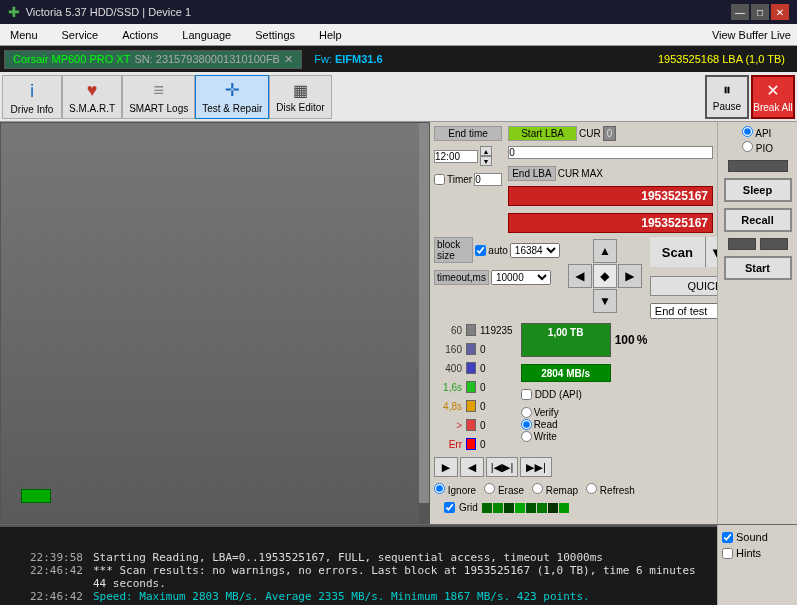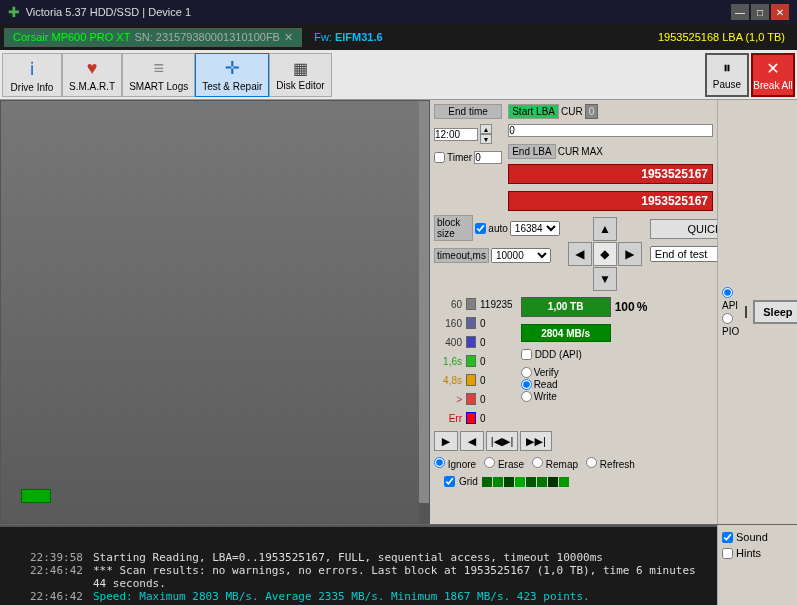--- a/index.html
+++ b/index.html
@@ -47,21 +47,21 @@
     .arrow-btn { background: #d0d0d0; border: 1px solid #888; display: flex; align-items: center; justify-content: center; cursor: pointer; font-size: 12px; }
     .arrow-btn.center { background: #e8e8e8; }
     .arrow-btn.empty { background: transparent; border: none; }
     .scan-main { background: #e0e0e0; padding: 4px 12px; font-size: 13px; font-weight: bold; cursor: pointer; border: none; border-right: 1px solid #888; height: 30px; display: flex; align-items: center; }
     .scan-dropdown { background: #e0e0e0; padding: 4px 4px; cursor: pointer; border: none; height: 30px; display: flex; align-items: center; }
     .quick-btn { background: #e0e0e0; border: 1px solid #888; padding: 3px 10px; cursor: pointer; font-size: 11px; margin-top: 4px; }
     .radio-label { display: flex; align-items: center; gap: 2px; }
     .play-btn { background: #e0e0e0; border: 1px solid #888; width: 24px; height: 20px; display: flex; align-items: center; justify-content: center; cursor: pointer; font-size: 11px; }
 
     
-    .right-sidebar { width: 80px; background: #d4d0c8; display: flex; flex-direction: row; align-items: center; padding: 4px; gap: 6px; border-left: 1px solid #aaa; }
+    .right-sidebar { width: 80px; background: #d4d0c8; display: flex; flex-direction: column; align-items: center; padding: 4px; gap: 6px; border-left: 1px solid #aaa; }
     .side-btn { background: #e0e0e0; border: 2px solid #888; padding: 4px 8px; cursor: pointer; font-size: 11px; font-weight: bold; width: 68px; text-align: center; }
 
     
     .log-area { height: 80px; background: #1a1a1a; border-top: 2px solid #555; overflow-y: auto; padding: 2px 6px; display: flex; flex-direction: column; justify-content: flex-end; }
     .log-row { display: flex; gap: 10px; font-family: monospace; font-size: 11px; margin-left: 24px; }
     .log-time { color: #aaa; white-space: nowrap; }
     .log-msg { color: #ddd; }
     .log-msg.cyan { color: #00cccc; }
 
     
@@ -94,20 +94,33 @@
       <span class="titlebar-icon">✚</span>
       <span class="titlebar-title">Victoria 5.37 HDD/SSD | Device 1</span>
     </div>
     <div class="titlebar-controls">
       <button class="titlebar-btn">—</button>
       <button class="titlebar-btn">□</button>
       <button class="titlebar-btn close">✕</button>
     </div>
   </div>
 
+  <div class="menubar">
+    <div class="menubar-left">
+      <span class="menubar-item">Menu</span>
+      <span class="menubar-item">Service</span>
+      <span class="menubar-item">Actions</span>
+      <span class="menubar-item">Language</span>
+      <span class="menubar-item">Settings</span>
+      <span class="menubar-item">Help</span>
+    </div>
+    <div class="menubar-right">
+      <span style="cursor:pointer; font-size:11px;">View Buffer Live</span>
+    </div>
+  </div>
 
   <div class="drivebar">
     <div class="drive-tab">
       <span>Corsair MP600 PRO XT</span>
       <span class="sn">SN: 231579380001310100FB</span>
       <span class="close-x">✕</span>
     </div>
     <span class="drive-fw">
       <span>Fw:</span>
       <span style="color:#00bfff; font-weight:bold;">EIFM31.6</span>
@@ -183,21 +196,21 @@
           </div>
           <div style="display:flex; align-items:center; gap:2px; margin-top:2px;">
             <input type="checkbox" style="">
             <span>Timer</span>
             <input type="text" value="0" style="width: 28px; font-size: 10px; border: 1px solid rgb(136, 136, 136);">
           </div>
         </div>
 
         <div class="vert" style="flex:1;">
           <div style="display:flex; align-items:center; gap:2px; font-size:10px;">
-            <span style="background:#22c55e; padding:1px 3px; border:1px solid #999;">Start LBA</span>
+            <span style="background:#84cc16; padding:1px 12px; border:1px solid #999;">Start LBA</span>
             <span>CUR</span>
             <span style="background:#888; padding:1px 3px; border:1px solid #666; color:#ddd; font-size:10px;">0</span>
           </div>
           <input type="text" value="0" style="width: 100%; font-size: 10px; border: 1px solid rgb(136, 136, 136);">
           <div style="display:flex; align-items:center; gap:2px; font-size:10px; margin-top:2px;">
             <span style="background:#b8b8b8; padding:1px 3px; border:1px solid #999;">End LBA</span>
             <span>CUR</span>
             <span>MAX</span>
           </div>
           <div style="background:#cc2222; color:#fff; font-weight:bold; font-size:12px; padding:2px 4px; text-align:right; border:1px solid #880000;">1953525167</div>
@@ -234,20 +247,24 @@
           <div class="arrow-btn empty"></div>
           <div class="arrow-btn">◀</div>
           <div class="arrow-btn center">◆</div>
           <div class="arrow-btn">▶</div>
           <div class="arrow-btn empty"></div>
           <div class="arrow-btn">▼</div>
           <div class="arrow-btn empty"></div>
         </div>
 
         <div class="vert">
+          <div style="display:flex; align-items:center;">
+            <button class="scan-main">Scan</button>
+            <button class="scan-dropdown">▼</button>
+          </div>
           <button class="quick-btn">QUICK</button>
           <select style="width:110px; font-size:11px; margin-top:2px;">
             <option>End of test</option>
           </select>
         </div>
       </div>
 
       <div style="display:flex; gap:8px; align-items:flex-start;">
 
         <div class="vert">
@@ -284,21 +301,21 @@
           <div class="count-row-full">
             <span class="cr-label" style="color:#cc0000;">Err</span>
             <div class="cr-bar" style="background:#ff0000; border:1px solid #0000ff;"></div>
             <span class="cr-val">0</span>
           </div>
         </div>
 
         <div class="vert" style="flex:1;">
 
           <div style="display:flex; align-items:center; gap:4px;">
-            <div style="position:relative; width:90px; height:20px; background:#333; border:1px solid #555;">
+            <div style="position:relative; width:90px; height:34px; background:#333; border:1px solid #555;">
               <div style="position:absolute; left:0; top:0; width:100%; height:100%; background:#1a8a1a;"></div>
               <div style="position:absolute; width:100%; text-align:center; color:#fff; font-size:10px; font-weight:bold; line-height:18px;">1,00 TB</div>
             </div>
             <div style="display:flex; align-items:center; gap:2px; font-size:12px; font-weight:bold;">
               <span>100</span>
               <span>%</span>
             </div>
           </div>
 
           <div style="display:flex; align-items:center; gap:4px; margin-top:2px;">

